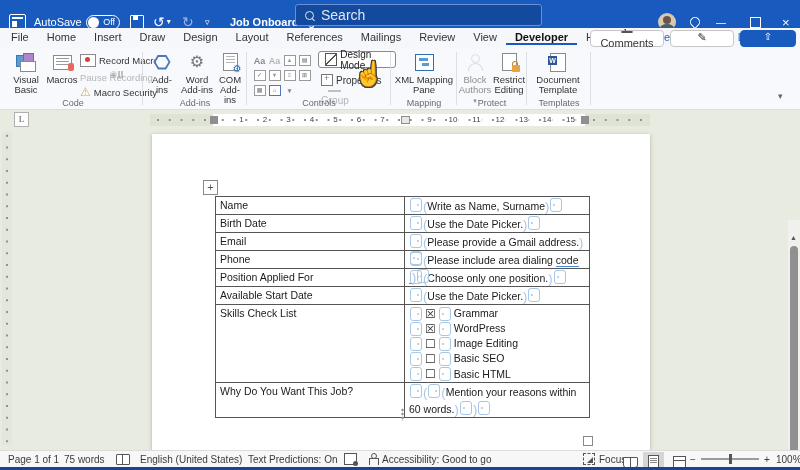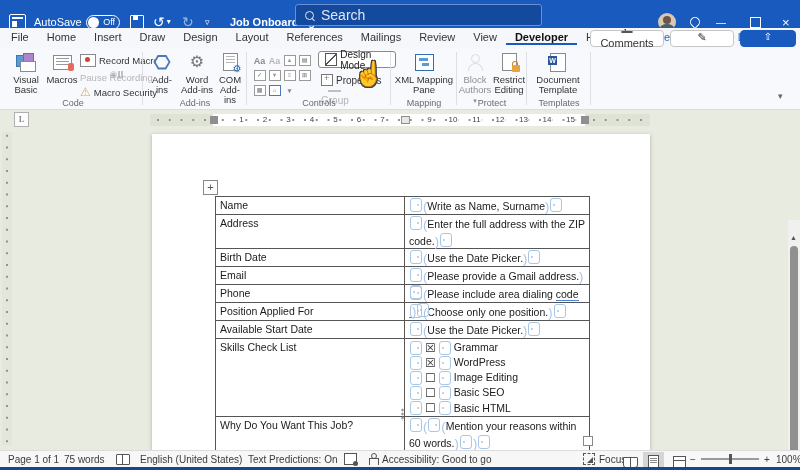--- a/index.html
+++ b/index.html
@@ -381,24 +381,20 @@
     <div class="page">
       <div class="movehandle"><span>+</span></div>
 
       <div class="wtable">
 
         <div class="trow" style="height:17px;">
           <div class="tl">Name</div>
           <div class="tr"><span class="cc open"></span><span class="ccb">(</span><span>Write as Name, Surname</span><span class="ccb">)</span><span class="cc close"></span></div>
         </div>
 
-        <div class="trow" style="height:33px;">
-          <div class="tl">Address</div>
-          <div class="tr"><span class="cc open"></span><span class="ccb">(</span><span>Enter the full address with the ZIP code.</span><span class="ccb">)</span><span class="cc close"></span></div>
-        </div>
 
         <div class="trow" style="height:17px;">
           <div class="tl">Birth Date</div>
           <div class="tr"><span class="cc open"></span><span class="ccb">(</span><span>Use the Date Picker.</span><span class="ccb">)</span><span class="cc close"></span></div>
         </div>
 
         <div class="trow" style="height:17px;">
           <div class="tl">Email</div>
           <div class="tr"><span class="cc open"></span><span class="ccb">(</span><span>Please provide a Gmail address.</span><span class="ccb">)</span><span class="cc close"></span></div>
         </div>

